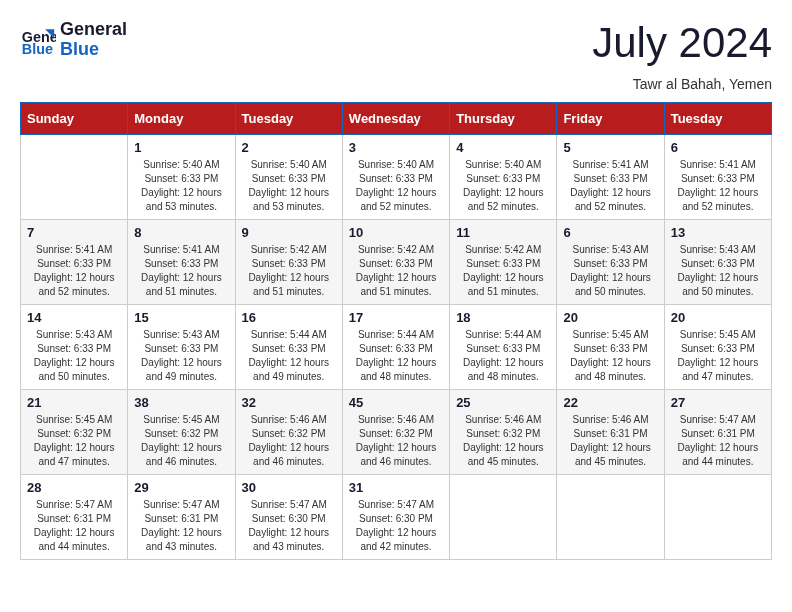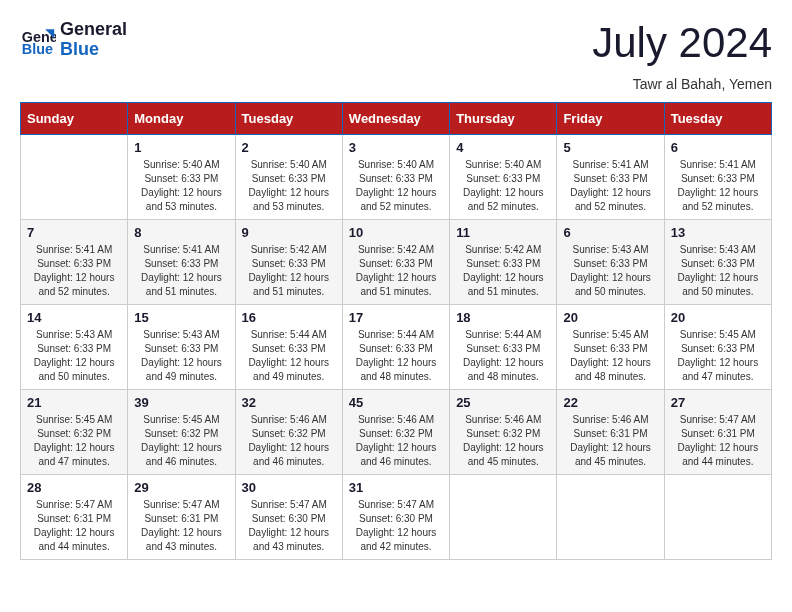--- a/index.html
+++ b/index.html
@@ -201,21 +201,21 @@
           <span class="day-number">20</span>
           <div class="day-info">Sunrise: 5:45 AM<br>Sunset: 6:33 PM<br>Daylight: 12 hours<br>and 47 minutes.</div>
         </td>
       </tr>
       <tr>
         <td>
           <span class="day-number">21</span>
           <div class="day-info">Sunrise: 5:45 AM<br>Sunset: 6:32 PM<br>Daylight: 12 hours<br>and 47 minutes.</div>
         </td>
         <td>
-          <span class="day-number">39</span>
+          <span class="day-number">38</span>
           <div class="day-info">Sunrise: 5:45 AM<br>Sunset: 6:32 PM<br>Daylight: 12 hours<br>and 46 minutes.</div>
         </td>
         <td>
           <span class="day-number">32</span>
           <div class="day-info">Sunrise: 5:46 AM<br>Sunset: 6:32 PM<br>Daylight: 12 hours<br>and 46 minutes.</div>
         </td>
         <td>
           <span class="day-number">45</span>
           <div class="day-info">Sunrise: 5:46 AM<br>Sunset: 6:32 PM<br>Daylight: 12 hours<br>and 46 minutes.</div>
         </td>

